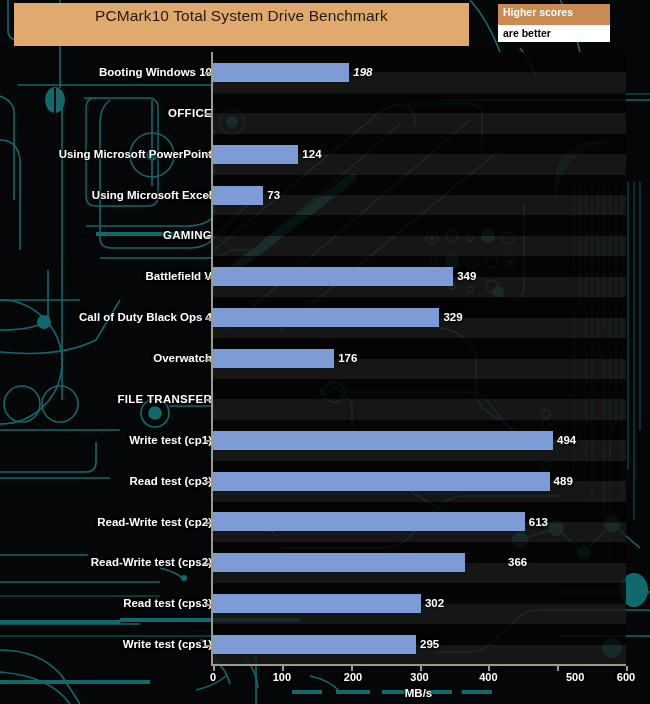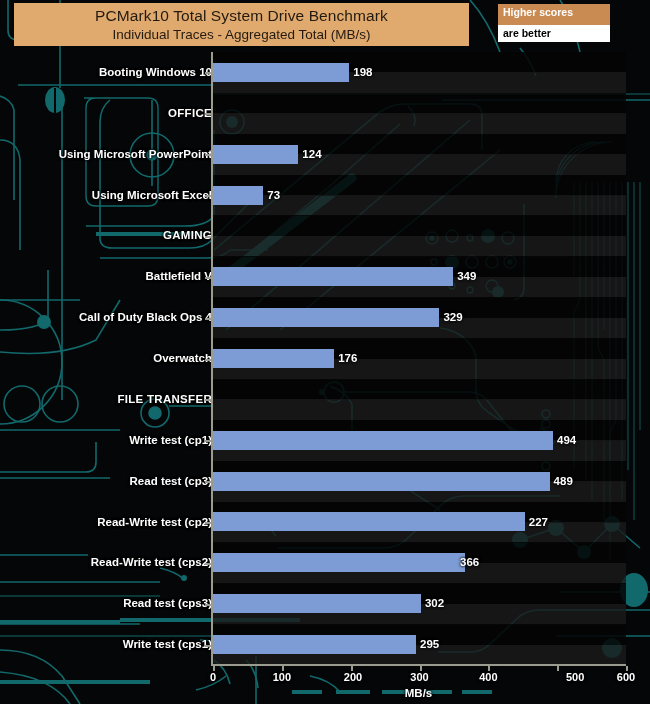--- a/index.html
+++ b/index.html
@@ -385,31 +385,30 @@
       <div class="band" style="top: 490.4px; height: 21.0333px; background: rgb(5, 5, 5); opacity: 0.88;"></div>
       <div class="band" style="top: 510.833px; height: 21.0333px; background: rgb(26, 26, 26); opacity: 0.8;"></div>
       <div class="band" style="top: 531.267px; height: 21.0333px; background: rgb(5, 5, 5); opacity: 0.88;"></div>
       <div class="band" style="top: 551.7px; height: 21.0333px; background: rgb(26, 26, 26); opacity: 0.8;"></div>
       <div class="band" style="top: 572.133px; height: 21.0333px; background: rgb(5, 5, 5); opacity: 0.88;"></div>
       <div class="band" style="top: 592.567px; height: 21.0333px; background: rgb(26, 26, 26); opacity: 0.8;"></div>
     </div>
 
   <div id="title-banner">
     <div id="title-line1">PCMark10 Total System Drive Benchmark</div>
-    <div id="title-line2">Individual Traces - Aggregated Total (MB/s)</div>
   </div>
 
   <div id="note-upper">Higher scores</div>
   <div id="note-lower">are better</div>
 
   <div id="chart-area">
       <div class="row" style="top: 52px; height: 40.8667px;">
         <div class="row-label" style="height: 40.8667px; line-height: 40.8667px;">Booting Windows 10</div>
         <div class="bar" style="width: 136.29px; top: 10.9333px; background: rgb(125, 155, 212);"></div>
-        <div class="bar-value" style="left: 349.29px; height: 40.8667px; line-height: 40.8667px;">198</div>
+        <div class="bar-value" style="left: 349.29px; height: 40.8667px; line-height: 40.8667px; font-style: italic;">198</div>
       </div>
       <div class="row" style="top: 92.8667px; height: 40.8667px;">
         <div class="row-label header" style="height: 40.8667px; line-height: 40.8667px;">OFFICE</div>
       </div>
       <div class="row" style="top: 133.733px; height: 40.8667px;">
         <div class="row-label" style="height: 40.8667px; line-height: 40.8667px;">Using Microsoft PowerPoint</div>
         <div class="bar" style="width: 85.3533px; top: 10.9333px; background: rgb(125, 155, 212);"></div>
         <div class="bar-value" style="left: 298.353px; height: 40.8667px; line-height: 40.8667px;">124</div>
       </div>
       <div class="row" style="top: 174.6px; height: 40.8667px;">
@@ -444,26 +443,26 @@
         <div class="bar-value" style="left: 553.037px; height: 40.8667px; line-height: 40.8667px;">494</div>
       </div>
       <div class="row" style="top: 460.667px; height: 40.8667px;">
         <div class="row-label" style="height: 40.8667px; line-height: 40.8667px;">Read test (cp3)</div>
         <div class="bar" style="width: 336.595px; top: 10.9333px; background: rgb(125, 155, 212);"></div>
         <div class="bar-value" style="left: 549.595px; height: 40.8667px; line-height: 40.8667px;">489</div>
       </div>
       <div class="row" style="top: 501.533px; height: 40.8667px;">
         <div class="row-label" style="height: 40.8667px; line-height: 40.8667px;">Read-Write test (cp2)</div>
         <div class="bar" style="width: 311.815px; top: 10.9333px; background: rgb(125, 155, 212);"></div>
-        <div class="bar-value" style="left: 524.815px; height: 40.8667px; line-height: 40.8667px;">227</div>
+        <div class="bar-value" style="left: 524.815px; height: 40.8667px; line-height: 40.8667px;">613</div>
       </div>
       <div class="row" style="top: 542.4px; height: 40.8667px;">
         <div class="row-label" style="height: 40.8667px; line-height: 40.8667px;">Read-Write test (cps2)</div>
         <div class="bar" style="width: 251.93px; top: 10.9333px; background: rgb(125, 155, 212);"></div>
-        <div class="bar-value" style="left: 440px; height: 40.8667px; line-height: 40.8667px; padding-left: 20px;">366</div>
+        <div class="bar-value" style="left: 488px; height: 40.8667px; line-height: 40.8667px; padding-left: 20px;">366</div>
       </div>
       <div class="row" style="top: 583.267px; height: 40.8667px;">
         <div class="row-label" style="height: 40.8667px; line-height: 40.8667px;">Read test (cps3)</div>
         <div class="bar" style="width: 207.877px; top: 10.9333px; background: rgb(125, 155, 212);"></div>
         <div class="bar-value" style="left: 420.877px; height: 40.8667px; line-height: 40.8667px;">302</div>
       </div>
       <div class="row" style="top: 624.133px; height: 40.8667px;">
         <div class="row-label" style="height: 40.8667px; line-height: 40.8667px;">Write test (cps1)</div>
         <div class="bar" style="width: 203.058px; top: 10.9333px; background: rgb(125, 155, 212);"></div>
         <div class="bar-value" style="left: 416.058px; height: 40.8667px; line-height: 40.8667px;">295</div>

